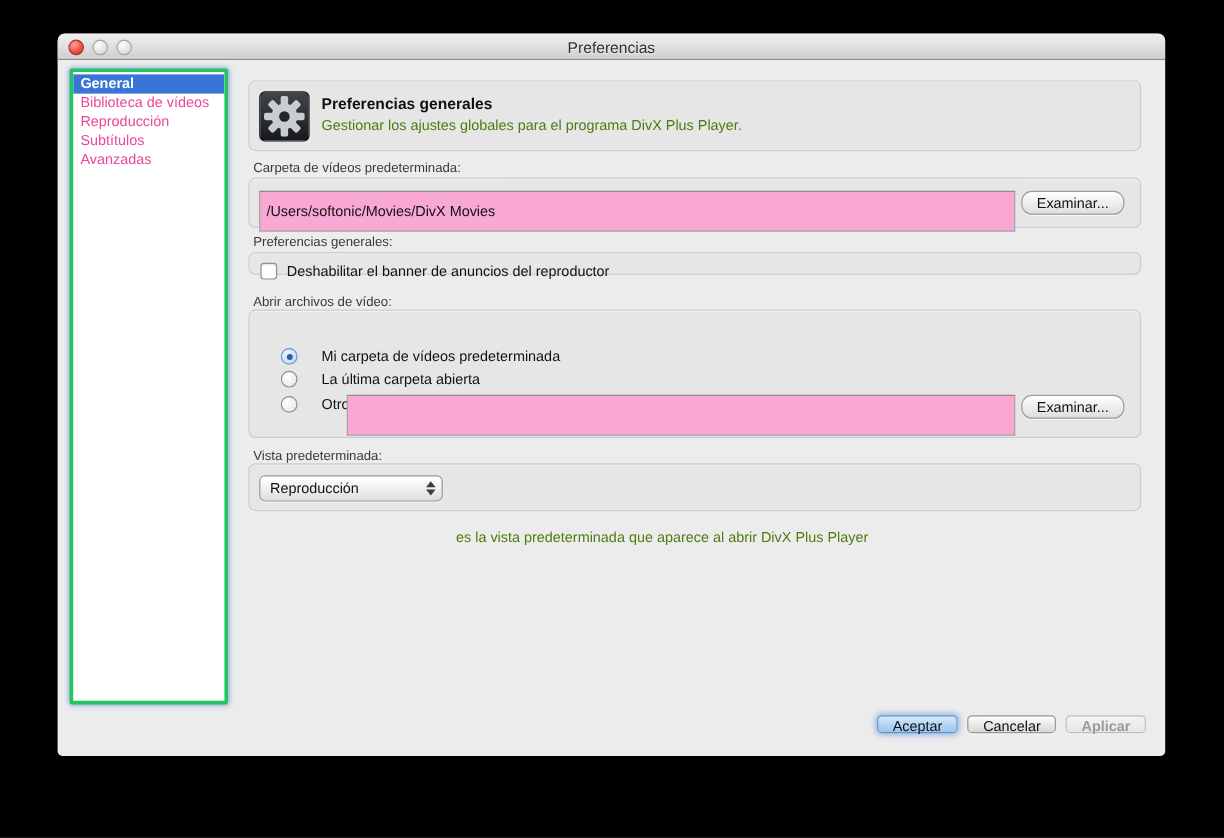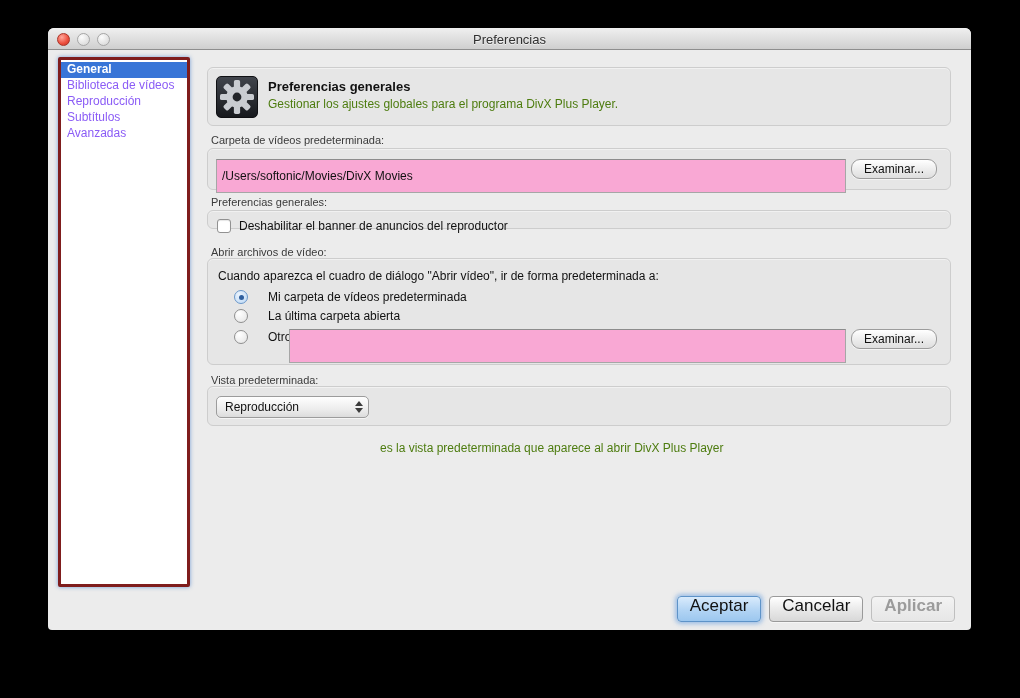--- a/index.html
+++ b/index.html
@@ -16,24 +16,24 @@
     background:linear-gradient(#f0f0f0,#cfcfcf); border-bottom:1px solid #8e8e8e;
   }
   .title { position:absolute; width:100%; text-align:center; top:4px; font-size:13px; color:#303030; text-shadow:0 1px 0 rgba(255,255,255,.6); }
   .lights { position:absolute; left:9px; top:5px; display:flex; gap:7px; }
   .light { width:13px; height:13px; border-radius:50%; }
   .light.close { background:radial-gradient(circle at 35% 30%, #ffa79b, #ec4d3c 60%, #bf382b); border:1px solid #a93327; }
   .light.dim { background:radial-gradient(circle at 35% 30%, #fcfcfc, #d3d3d3); border:1px solid #a5a5a5; }
 
   .sidebar {
     position:absolute; left:10px; top:29px; width:132px; height:530px;
-    background:#fff; border:3px solid #7f1d1d; border-radius:2px;
+    background:#fff; border:3px solid #22c55e; border-radius:2px;
     box-shadow:0 0 4px rgba(90,140,210,.8); padding-top:2px; overflow:hidden;
   }
-  .side-item { font-size:12px; color:#8b5cf6; padding:1px 6px 2px 6px; line-height:13px; white-space:nowrap; }
+  .side-item { font-size:12px; color:#ec4899; padding:1px 6px 2px 6px; line-height:13px; white-space:nowrap; }
   .side-item.selected { background:#3875d7; color:#fff; font-weight:bold; }
 
   .group-label { position:absolute; font-size:11px; color:#3a3a3a; }
   .group-box {
     position:absolute; left:159px; width:744px;
     background:#e6e6e6; border:1px solid #cdcdcd; border-radius:6px;
     box-shadow:inset 0 1px 0 rgba(255,255,255,.45);
   }
 
   .header-box { top:39px; height:59px;padding-left:36px; }
@@ -77,21 +77,21 @@
     background:linear-gradient(#ffffff,#ededed 60%,#dcdcdc); border:1px solid #9c9c9c;
     font-size:12px; color:#111; line-height:20px; padding-left:8px;
     box-shadow:0 1px 0 rgba(255,255,255,.6);
   }
   .stepper { position:absolute; right:4px; top:2px; width:11px; height:16px; display:flex; flex-direction:column; align-items:center; justify-content:center; }
   .tri-up   { width:0; height:0; border-left:4px solid transparent; border-right:4px solid transparent; border-bottom:5px solid #3c3c3c; margin-bottom:2px; }
   .tri-down { width:0; height:0; border-left:4px solid transparent; border-right:4px solid transparent; border-top:5px solid #3c3c3c; }
   .popup-suffix { position:absolute; left:172px; top:14px; font-size:12px; color:#4d7c0f;margin-top:40px; }
 
   .footer { position:absolute; right:16px; top:568px; display:flex; gap:8px; }
-  .btn { height:26px; border-radius:4px; font-size:17px; color:#111; text-align:center; line-height:17px;
+  .btn { height:15px; border-radius:4px; font-size:12px; color:#111; text-align:center; line-height:17px;
          background:linear-gradient(#ffffff,#e8e8e8 55%,#d8d8d8); border:1px solid #9a9a9a; padding:0 12px; min-width:66px;
          box-shadow:0 1px 0 rgba(255,255,255,.5); }
   .btn.default { background:linear-gradient(#d9ebfc,#b2d4f4 55%,#9cc7ef); border-color:#5e93c8;
                  box-shadow:0 0 4px 2px rgba(105,160,225,.6); }
   .btn.disabled { color:#9b9b9b; background:linear-gradient(#f3f3f3,#e6e6e6); border-color:#bfbfbf;font-weight:bold; }
 </style>
 </head>
 <body>
 
 <div class="stage">
@@ -142,21 +142,20 @@
     </div>
 
     <div class="group-label" style="left:163px; top:168px;">Preferencias generales:</div>
     <div class="group-box box-prefs">
       <span class="checkbox"></span>
       <span class="cb-label">Deshabilitar el banner de anuncios del reproductor</span>
     </div>
 
     <div class="group-label" style="left:163px; top:218px;">Abrir archivos de vídeo:</div>
     <div class="group-box box-open">
-      <div class="intro">Cuando aparezca el cuadro de diálogo "Abrir vídeo", ir de forma predeterminada a:</div>
       <div class="radio-row" style="top:31px;">
         <span class="radio on"></span>
         <span>Mi carpeta de vídeos predeterminada</span>
       </div>
       <div class="radio-row" style="top:50px;">
         <span class="radio"></span>
         <span>La última carpeta abierta</span>
       </div>
       <div class="radio-row" style="top:71px;text-align:center;">
         <span class="radio"></span>

